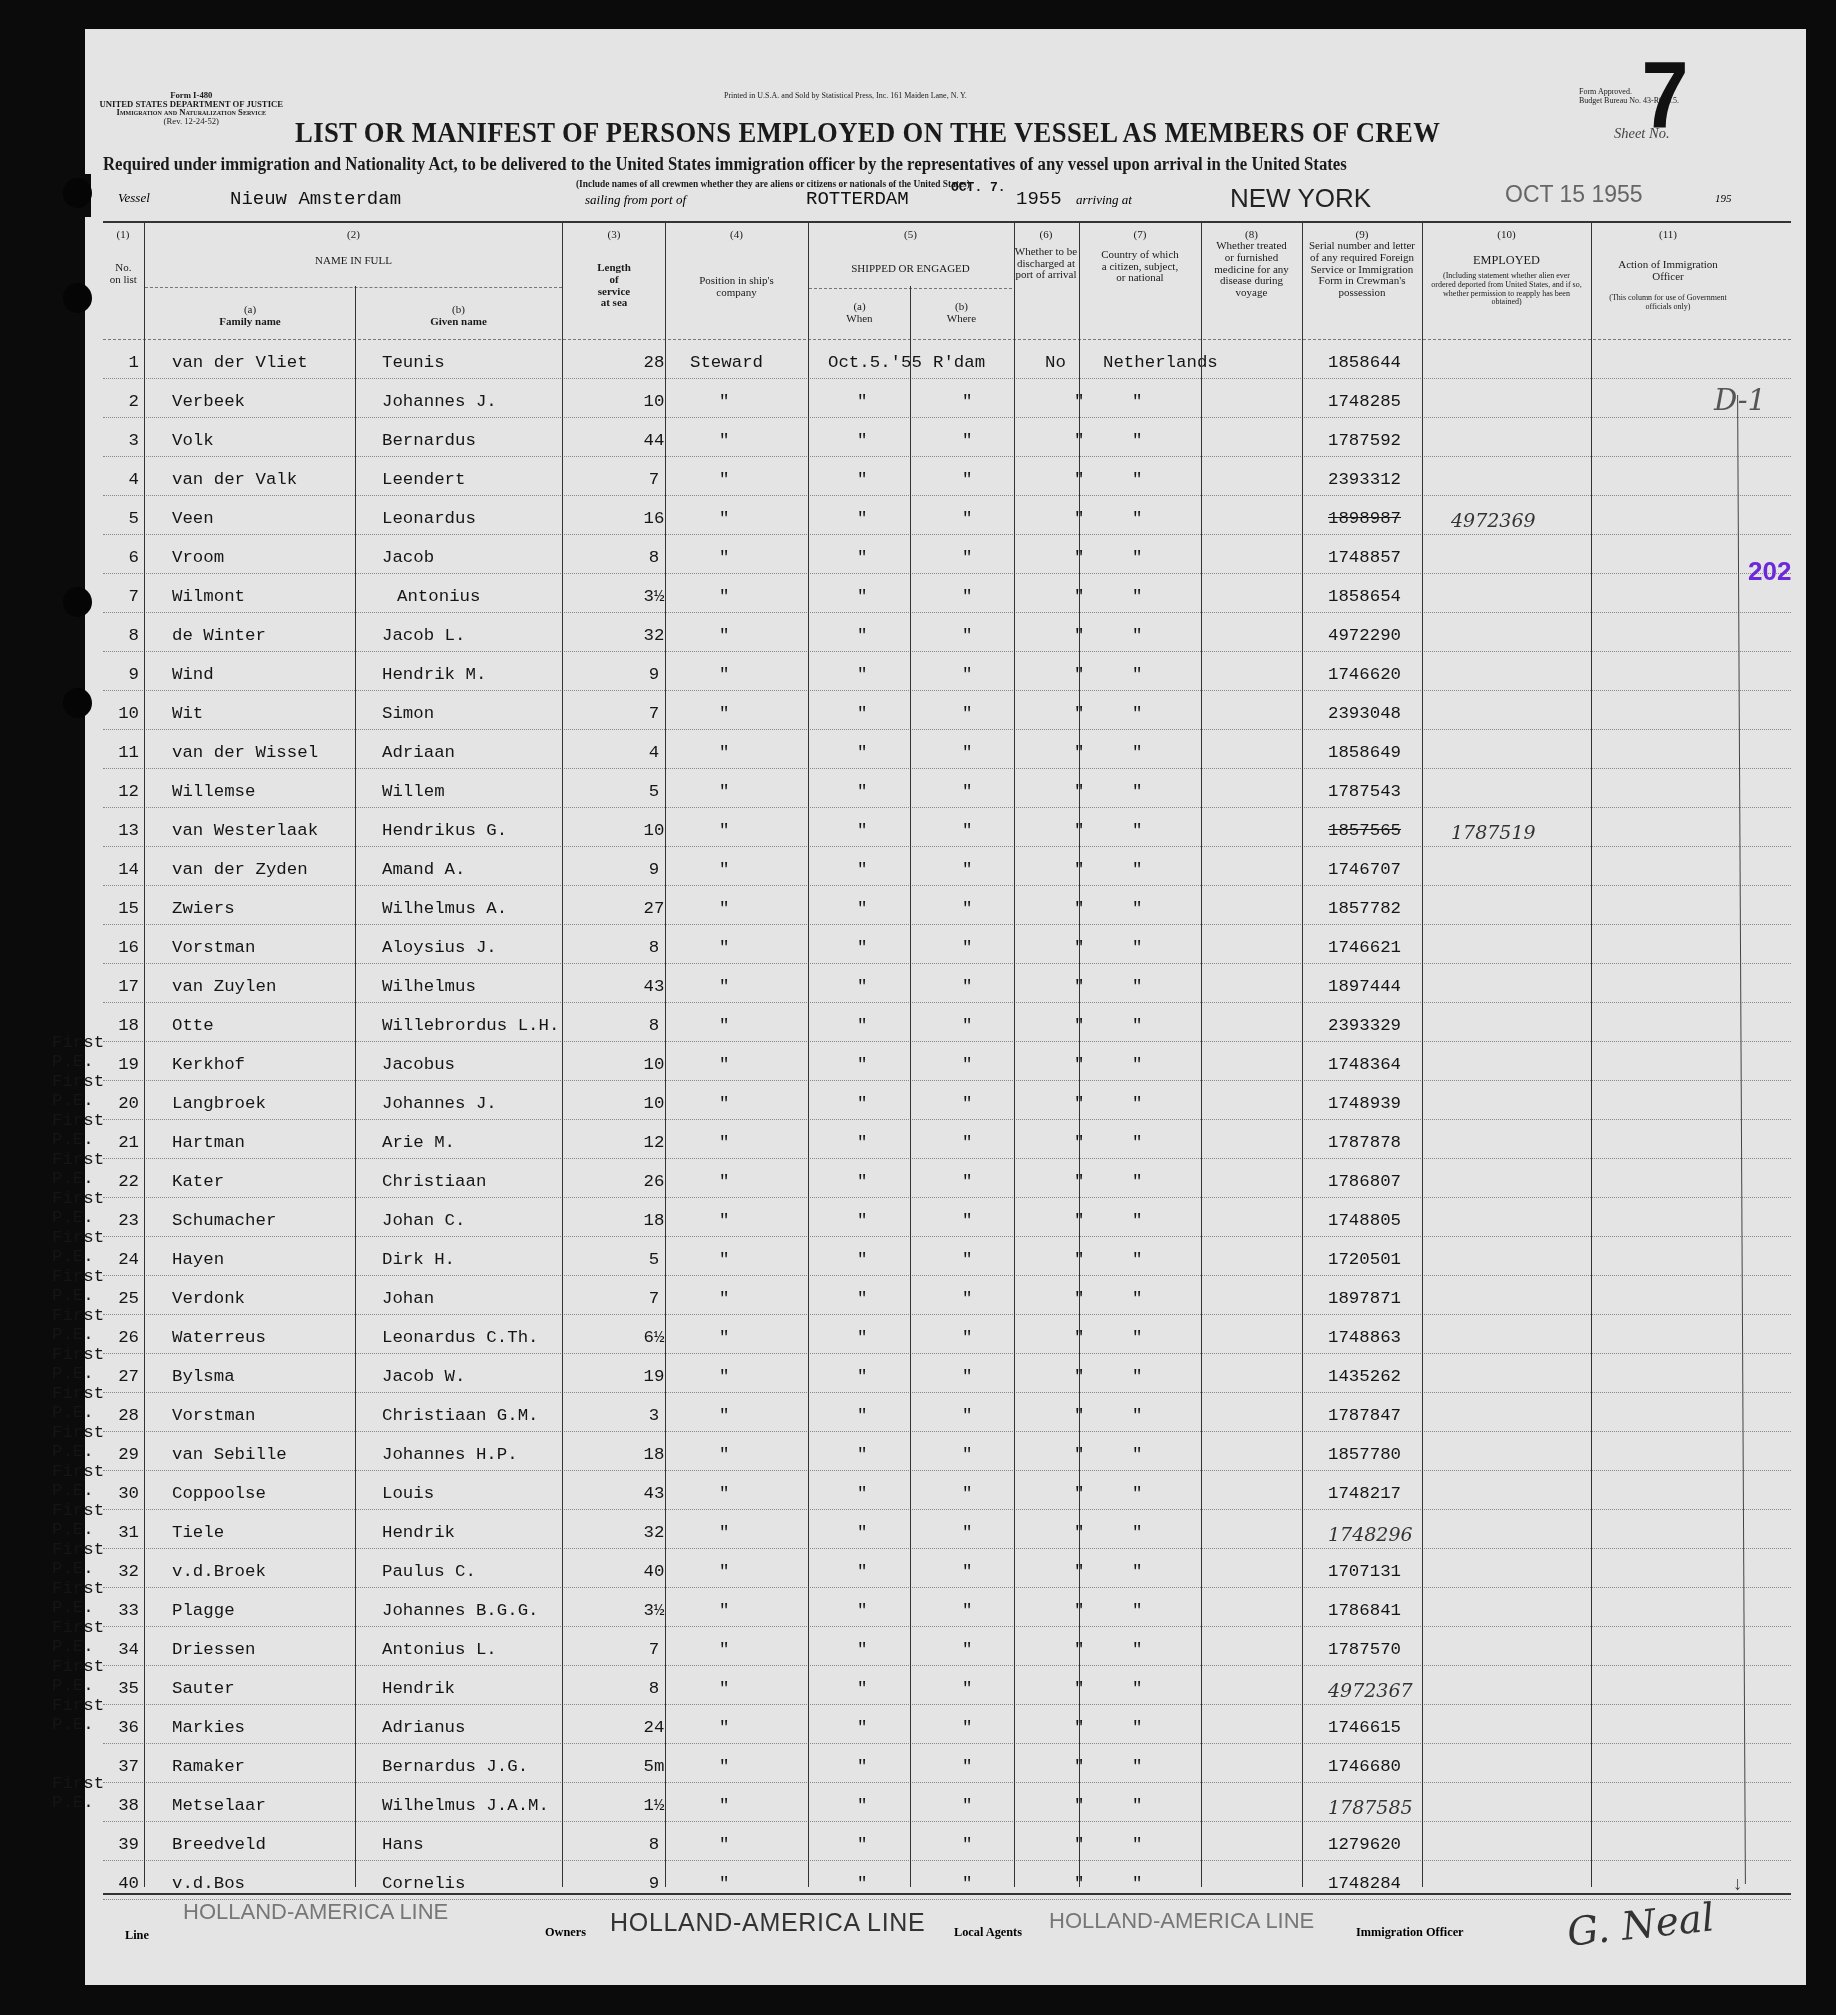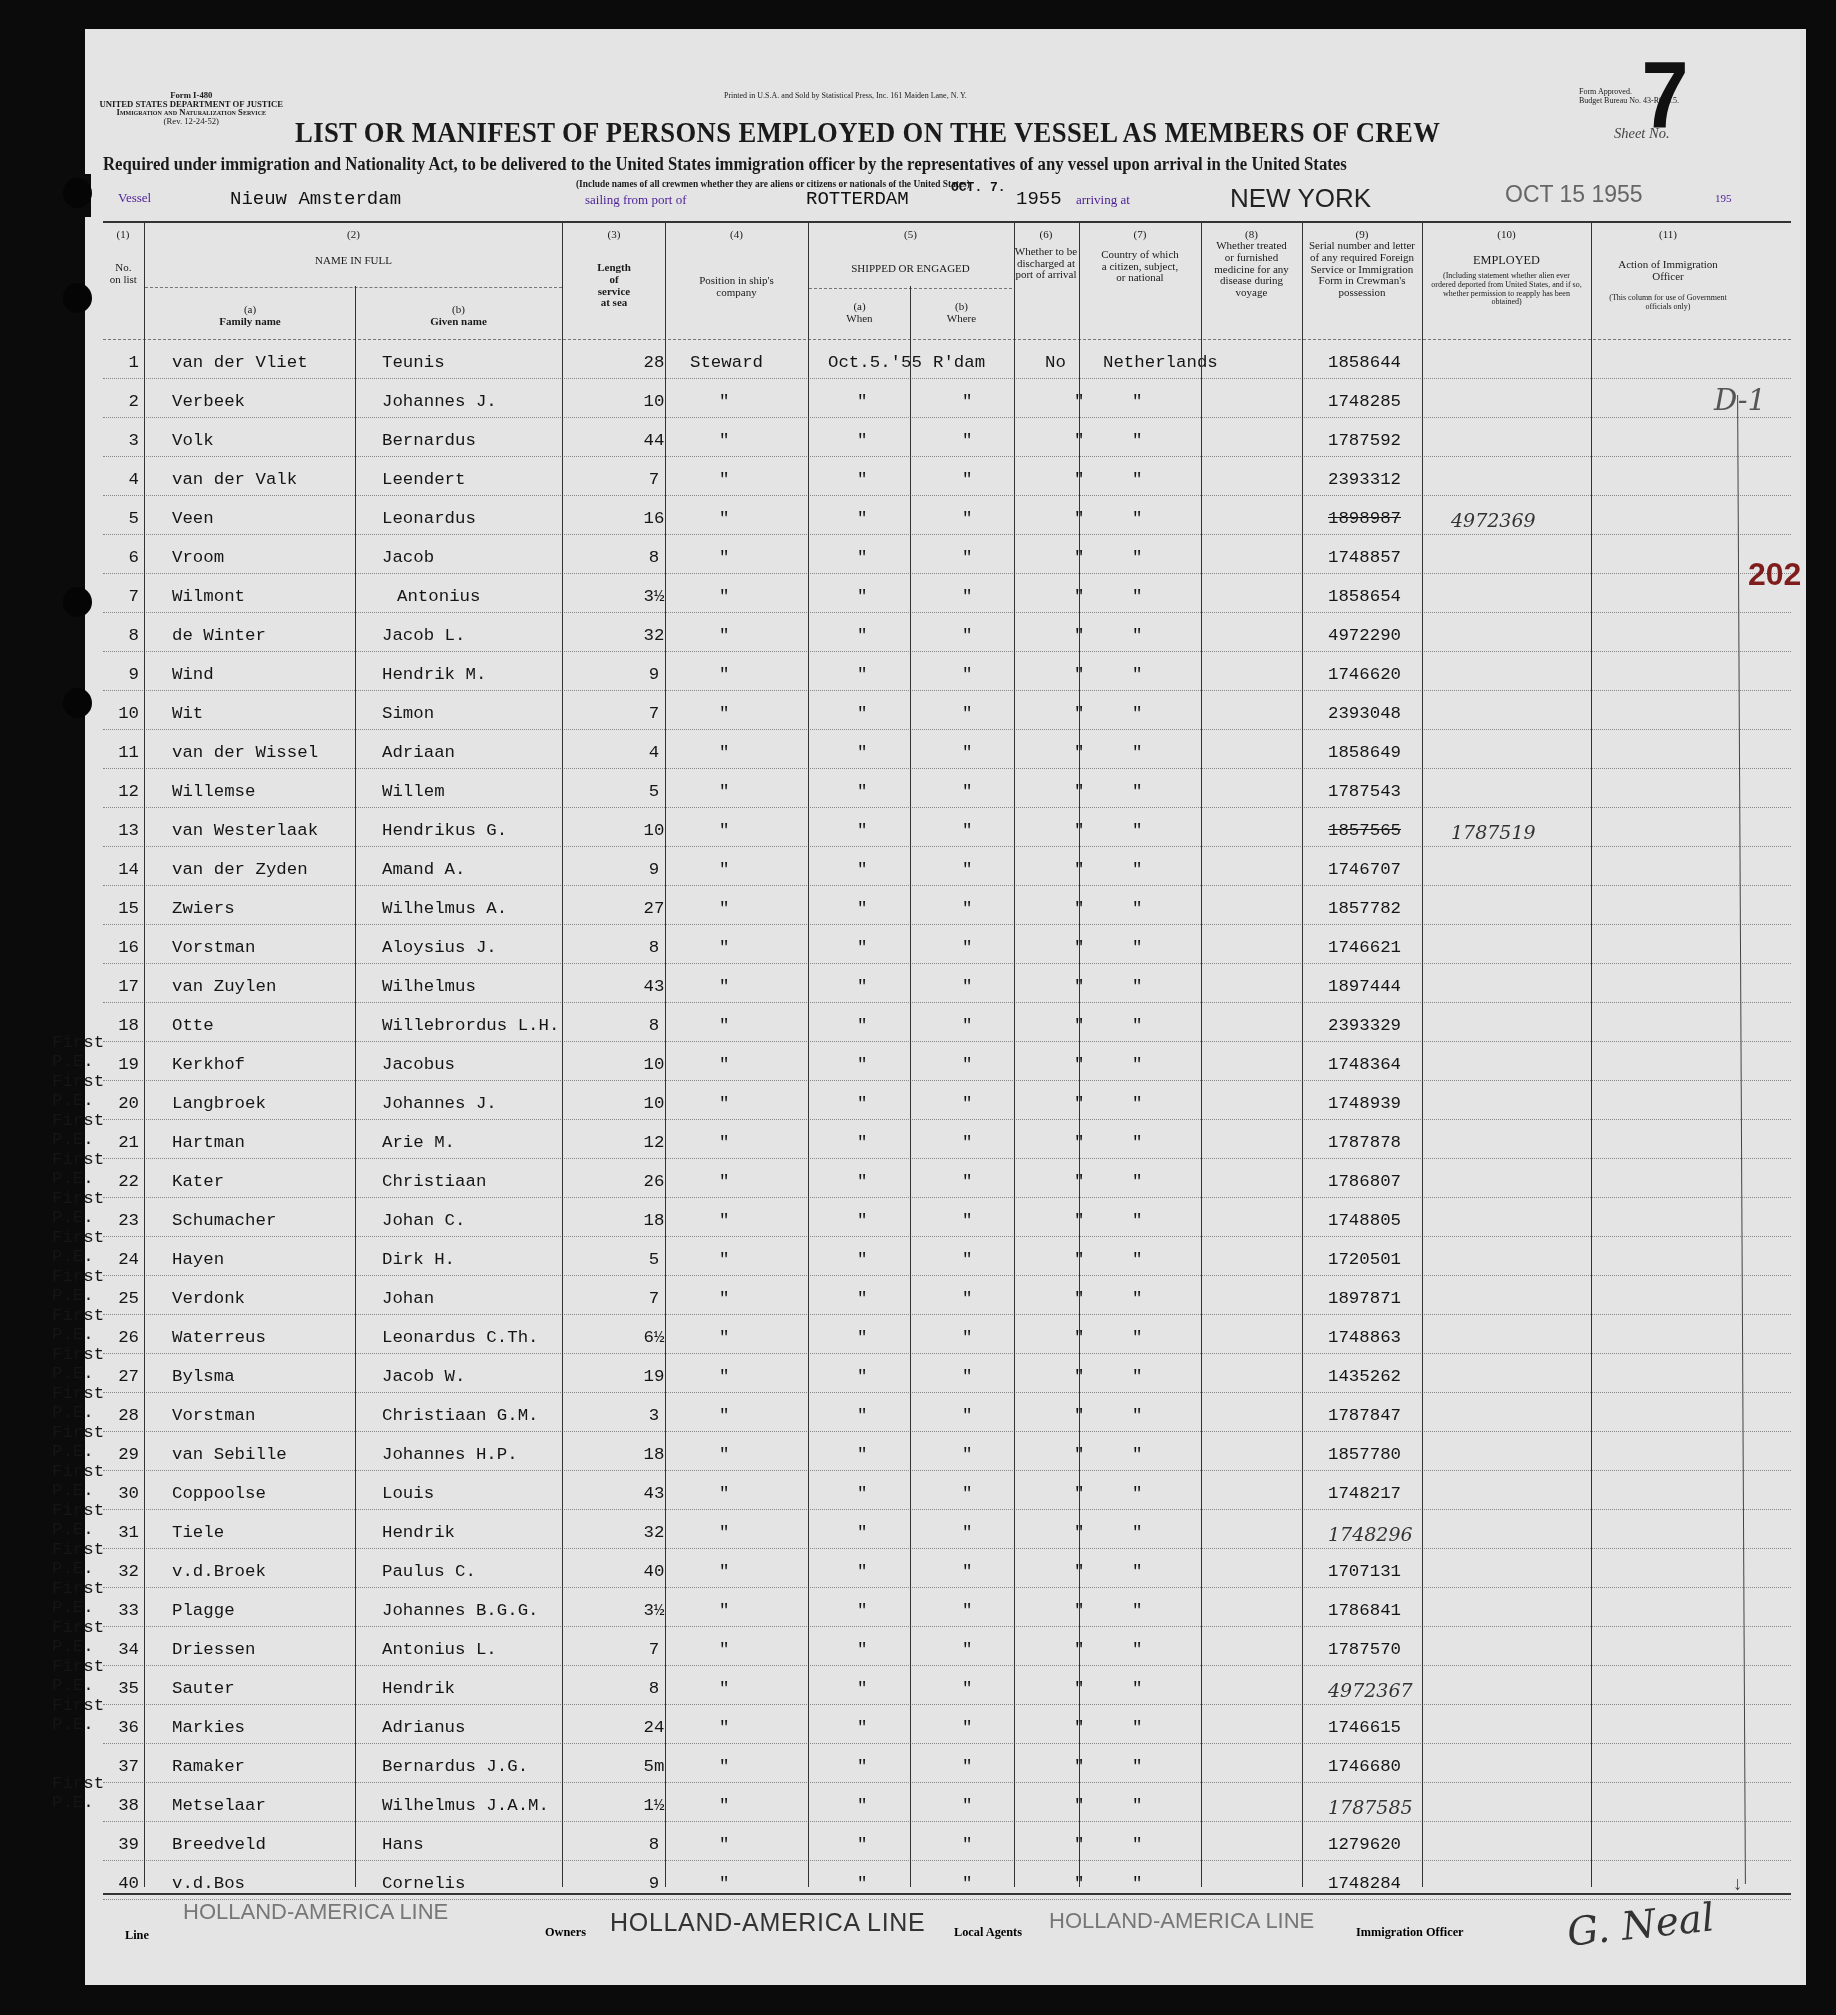--- a/index.html
+++ b/index.html
@@ -9,21 +9,21 @@
   .hole { position:absolute; width:29px; height:30px; border-radius:50%; background:#050505; }
   .abs { position:absolute; white-space:nowrap; color:#1a1a1a; }
   .dept { left:14.5px; top:62px; font-size:8.7px; text-align:center; line-height:8.7px; font-weight:bold; }
   .printed { left:639px; top:62px; font-size:8px; }
   .approved { left:1494px; top:59px; font-size:8px; line-height:8.7px; }
   .title { left:210px; top:87px; font-size:29px; font-weight:bold; letter-spacing:0.4px; transform:scaleX(0.92); transform-origin:left; }
   .sheet { left:1529px; top:96px; font-size:14.5px; font-style:italic; color:#444; }
   .bigseven { left:1554px; top:13px; font-size:94px; font-weight:bold; color:#111; transform:scaleX(0.9); font-family:"Liberation Sans", sans-serif; }
   .sub { left:18px; top:125px; font-size:18px; font-weight:bold; transform:scaleX(0.93); transform-origin:left; }
   .incl { left:491px; top:150px; font-size:9.4px; font-weight:bold; }
-  .lbl { font-size:13px; color:#4c1d95; }
+  .lbl { font-style:italic; font-size:13px; color:#000000; }
   .typed { font-family:"Liberation Mono", monospace; font-size:19px; color:#111; }
   .stamp { font-family:"Liberation Sans", sans-serif; font-size:25px; color:#333; letter-spacing:0.7px; }
   .stamp-light { font-family:"Liberation Sans", sans-serif; font-size:22px; color:#777; }
 
   .table { position:absolute; left:18px; top:192px; width:1688px; border-top:2.9px solid #333; }
   .hdr { position:relative; height:116px; border-bottom:1.4px dashed #777; }
   .vline { position:absolute; top:192px; width:1.1px; background:#333; height:1666px; }
   .hcell { position:absolute; text-align:center; font-size:11px; line-height:11.6px; color:#1a1a1a; }
   .rows { position:relative; }
   .row { position:relative; height:38px; border-bottom:1.4px dotted #888; font-family:"Liberation Mono", monospace; font-size:17.4px; color:#151515; }
@@ -31,21 +31,21 @@
   .pe { position:absolute; left:-43px; top:-7.2px; font-size:17.4px; line-height:19px; font-family:"Liberation Mono", monospace; text-align:right; width:80px; }
   .num { position:absolute; left:0; width:36px; text-align:right; top:13px; }
   .hand { font-family:"DejaVu Serif", serif; font-style:italic; color:#333; font-size:19px; }
   .strike { text-decoration:line-through; }
   .footer { position:absolute; left:18px; top:1864px; width:1688px; border-top:2.9px solid #333; height:58px; }
   .flbl { position:absolute; font-size:12.3px; font-weight:bold; top:29px; }
   .sig { position:absolute; left:1464px; top:7.2px; font-family:"DejaVu Serif", serif; font-style:italic; font-size:39px; color:#333; transform:rotate(-6deg); }
   .arrow-line { position:absolute; left:1656px; top:366px; width:1.4px; height:1489px; background:#444; transform:rotate(-0.3deg); }
   .arrow-head { position:absolute; left:1648px; top:1844px; font-size:19px; color:#444; }
   .d1 { position:absolute; left:1629px; top:354px; font-family:"DejaVu Serif", serif; font-style:italic; font-size:29px; color:#555; }
-  .n202 { position:absolute; left:1663px; top:527px; font-family:"Liberation Sans", sans-serif; font-weight:bold; font-size:32px; color:#7f1d1d; }
+  .n202 { position:absolute; left:1663px; top:527px; font-family:"Liberation Sans", sans-serif; font-weight:bold; font-size:26px; color:#6d28d9; }
 </style>
 </head>
 <body>
 
 <div class="page">
   <div class="tear"></div>
 
   <div class="hole" style="left:-22px;top:149px"></div>
   <div class="hole" style="left:-22px;top:254px"></div>
   <div class="hole" style="left:-22px;top:558px"></div>

